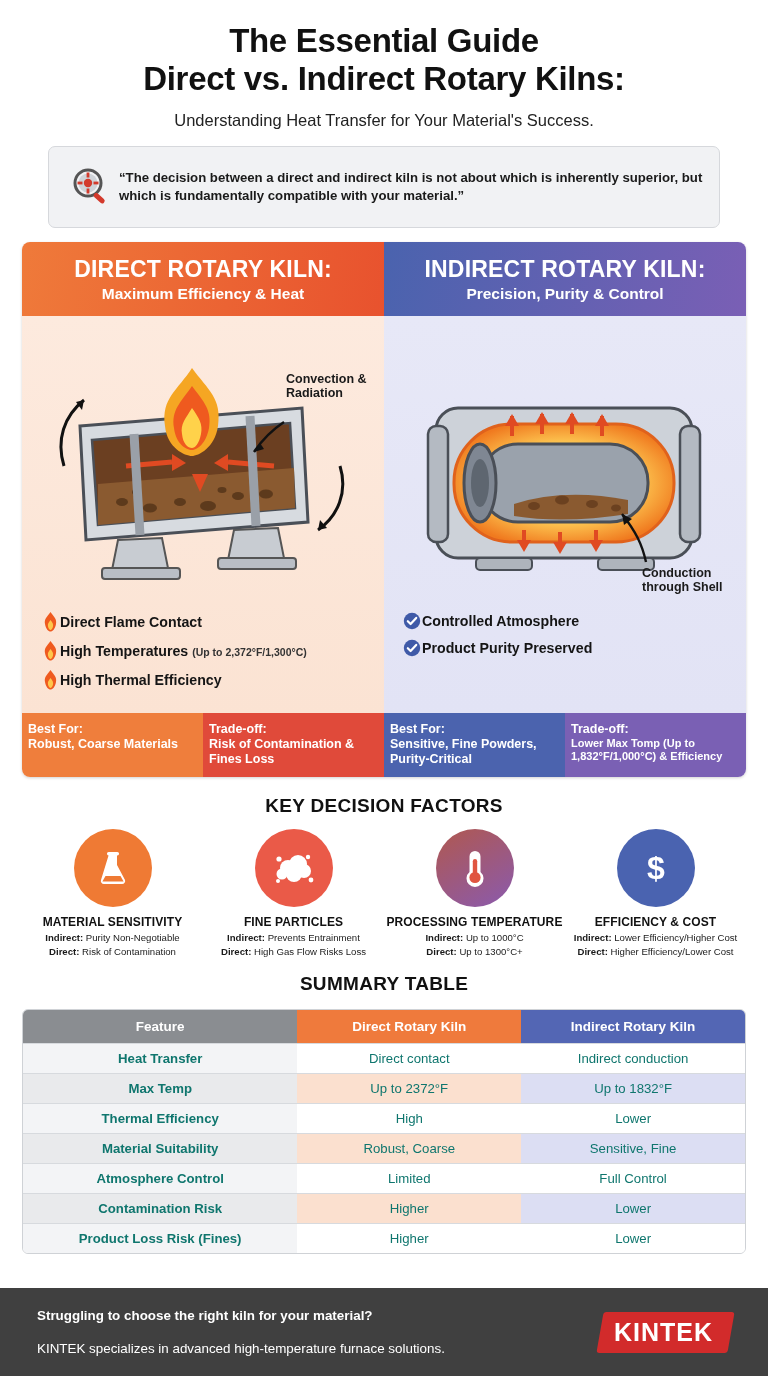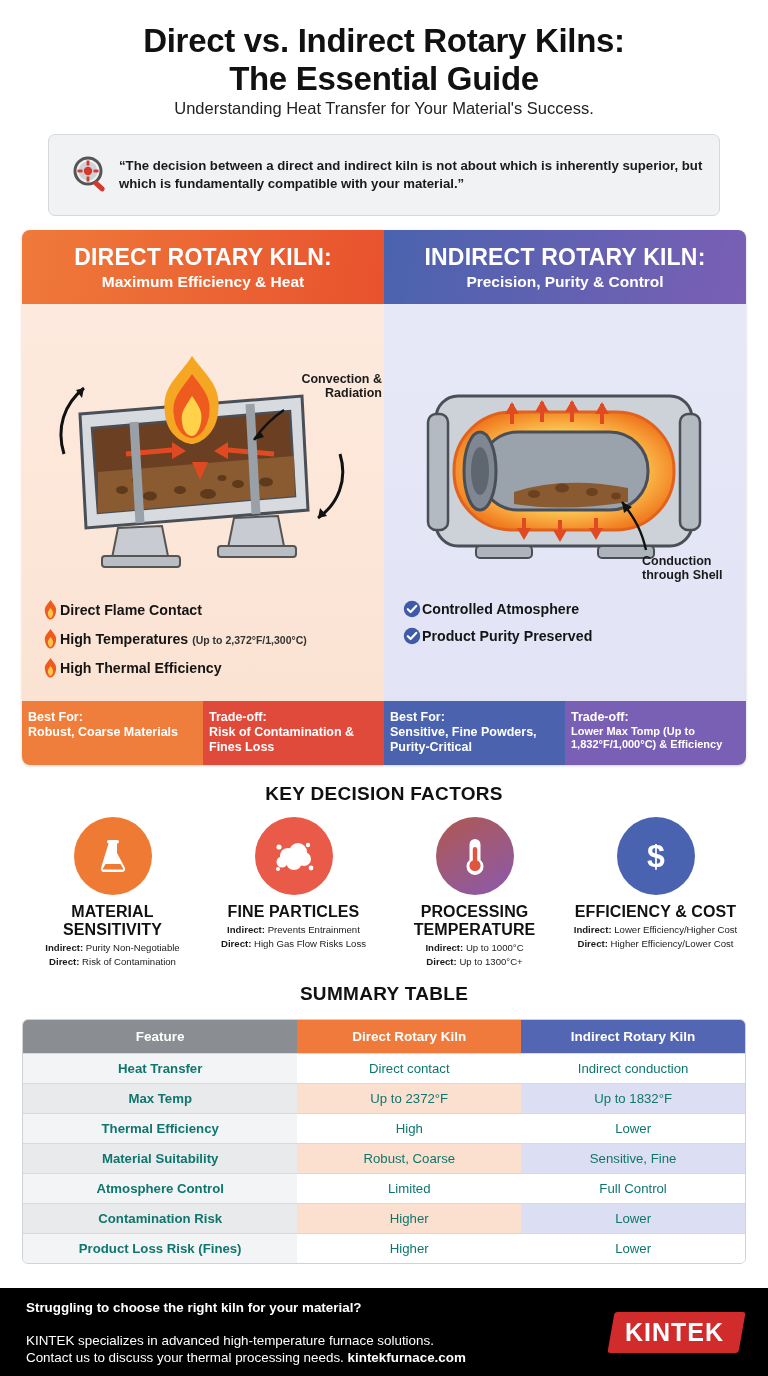--- a/index.html
+++ b/index.html
@@ -16,21 +16,21 @@
     overflow: hidden;
   }
 
   
   .header { padding: 22px 40px 0 40px; text-align: center; }
   .title {
     font-size: 33px; font-weight: bold; color: #111; line-height: 1.16;
     letter-spacing: -0.3px;
   }
   .subtitle {
-    margin-top: 0; font-size: 16.5px; color: #222; font-weight: 500;
+    margin-top: 12px; font-size: 16.5px; color: #222; font-weight: 500;
   }
 
   
   .quote-box {
     margin: 16px 48px 0 48px;
     background: #f1f2f4;
     border: 1px solid #d6d8dc;
     border-radius: 7px;
     display: flex; align-items: center;
     padding: 12px 14px;
@@ -91,21 +91,21 @@
   }
   .factors {
     display: flex; margin: 12px 22px 0 22px;
   }
   .factor { flex: 1; text-align: center; }
   .circle {
     width: 78px; height: 78px; border-radius: 50%;
     margin: 0 auto 8px auto;
     display: flex; align-items: center; justify-content: center;
   }
-  .factor-name { font-size: 16px; font-weight: bold; color: #111; letter-spacing: .1px;}
+  .factor-name { font-size: 12px; font-weight: bold; color: #111; letter-spacing: .1px;}
   .factor-line { font-size: 9.6px; color: #1b1b1b; margin-top: 3px; }
   .factor-line b { font-weight: bold; }
 
   
   .tbl-wrap { margin: 14px 22px 0 22px; border-radius: 6px; overflow: hidden; border: 1px solid #cfd2d6; }
   table { border-collapse: collapse; width: 100%; }
   th {
     font-size: 13.5px; font-weight: bold; color: #fff; padding: 9px 6px; text-align: center;
   }
   th.c0 { background: #8a8d91; }
@@ -115,23 +115,23 @@
   td.c0 { font-weight: bold; background: #f3f4f6; width: 38%; }
   tr.alt td.c0 { background: #e9eaec; }
   td.c1 { width: 31%; background: #ffffff; }
   td.c2 { width: 31%; background: #ffffff; }
   tr.alt td.c1 { background: #fbe0cf; }
   tr.alt td.c2 { background: #dcdef3; }
 
   
   .footer {
     position: absolute; left: 0; bottom: 0; width: 768px; height: 88px;
-    background: #000000; color: #fff;
+    background: #404040; color: #fff;
     display: flex; align-items: center; justify-content: space-between;
-    padding: 0 26px;
+    padding: 0 37px;
   }
   .f-left .l1 { font-size: 13.4px; font-weight: bold; }
   .f-left .l2 { font-size: 13.4px; margin-top: 18px; }
   .f-left .l3 { font-size: 13.4px; margin-top: 2px; }
   .f-left .l3 b { font-weight: bold; }
   .logo {
     background: #d22b2b; color: #fff; font-weight: bold; font-size: 25px;
     letter-spacing: 1px; padding: 6px 18px 6px 14px;
     transform: skewX(-10deg);
     border-radius: 3px;
@@ -141,22 +141,22 @@
 
   .label-txt { font-size: 12.5px; font-weight: bold; color: #1a1a1a; line-height: 1.15; }
 </style>
 </head>
 <body>
 
 <div id="page">
 
   <div class="header">
     <div class="title">
+      <div>The Essential Guide</div>
       <div>Direct vs. Indirect Rotary Kilns:</div>
-      <div>The Essential Guide</div>
     </div>
     <div class="subtitle">Understanding Heat Transfer for Your Material's Success.</div>
   </div>
 
   <div class="quote-box">
     <div class="quote-icon">
       <svg width="44" height="44" viewBox="0 0 44 44">
         <circle cx="19" cy="18" r="13" fill="none" stroke="#555" stroke-width="3"></circle>
         <circle cx="19" cy="18" r="9.5" fill="#cfd3d8"></circle>
         <g fill="#d33a2c">
@@ -231,21 +231,21 @@
               <g transform="translate(170,52)">
                 <path d="M0,0 C16,22 30,30 26,58 C23,80 6,88 0,88 C-7,88 -25,80 -27,58 C-31,30 -14,22 0,0 Z" fill="#f5a623"></path>
                 <path d="M0,18 C12,34 20,42 17,60 C14,76 5,82 0,82 C-6,82 -16,76 -18,60 C-21,42 -11,34 0,18 Z" fill="#ef5a1f"></path>
                 <path d="M0,40 C7,50 11,56 9,66 C7,76 3,80 0,80 C-4,80 -9,76 -10,66 C-12,56 -6,50 0,40 Z" fill="#ffd24a"></path>
               </g>
             </g>
 
             <path d="M262,106 C250,114 240,124 232,136" stroke="#111" stroke-width="2.4" fill="none"></path>
             <polygon points="232,136 242,133 238,127" fill="#111"></polygon>
           </svg>
-          <div style="position:absolute; left:264px; top:68px; width:96px;text-align:right;" class="label-txt">Convection &amp; Radiation</div>
+          <div style="position:absolute; left:264px; top:56px; width:96px;" class="label-txt">Convection &amp; Radiation</div>
         </div>
 
         <div class="bullets">
           <div class="bullet">
             <span class="bicon">
               <svg width="17" height="20" viewBox="0 0 17 20">
                   <path d="M8.5,0 C12,5 15,7 14,12 C13.2,17 10.5,19.5 8.5,19.5 C6.5,19.5 3.8,17 3,12 C2,7 5,5 8.5,0Z" fill="#ef5a1f"></path>
                   <path d="M8.5,8 C10.4,10.5 11.6,12 11,14.6 C10.5,17 9.4,18 8.5,18 C7.6,18 6.5,17 6,14.6 C5.4,12 6.6,10.5 8.5,8Z" fill="#ffc64a"></path>
                 </svg>
             </span>
@@ -514,22 +514,19 @@
           <td class="c2">Lower</td>
         </tr>
       </tbody>
     </table>
   </div>
 
   <div class="footer">
     <div class="f-left">
       <div class="l1">Struggling to choose the right kiln for your material?</div>
       <div class="l2">KINTEK specializes in advanced high-temperature furnace solutions.</div>
-      <div class="l3">
-        <span>Contact us to discuss your thermal processing needs. </span><b>kintekfurnace.com</b>
-      </div>
     </div>
     <div class="logo">
       <span>KINTEK</span>
     </div>
   </div>
 
 </div>
 
 </body></html>

